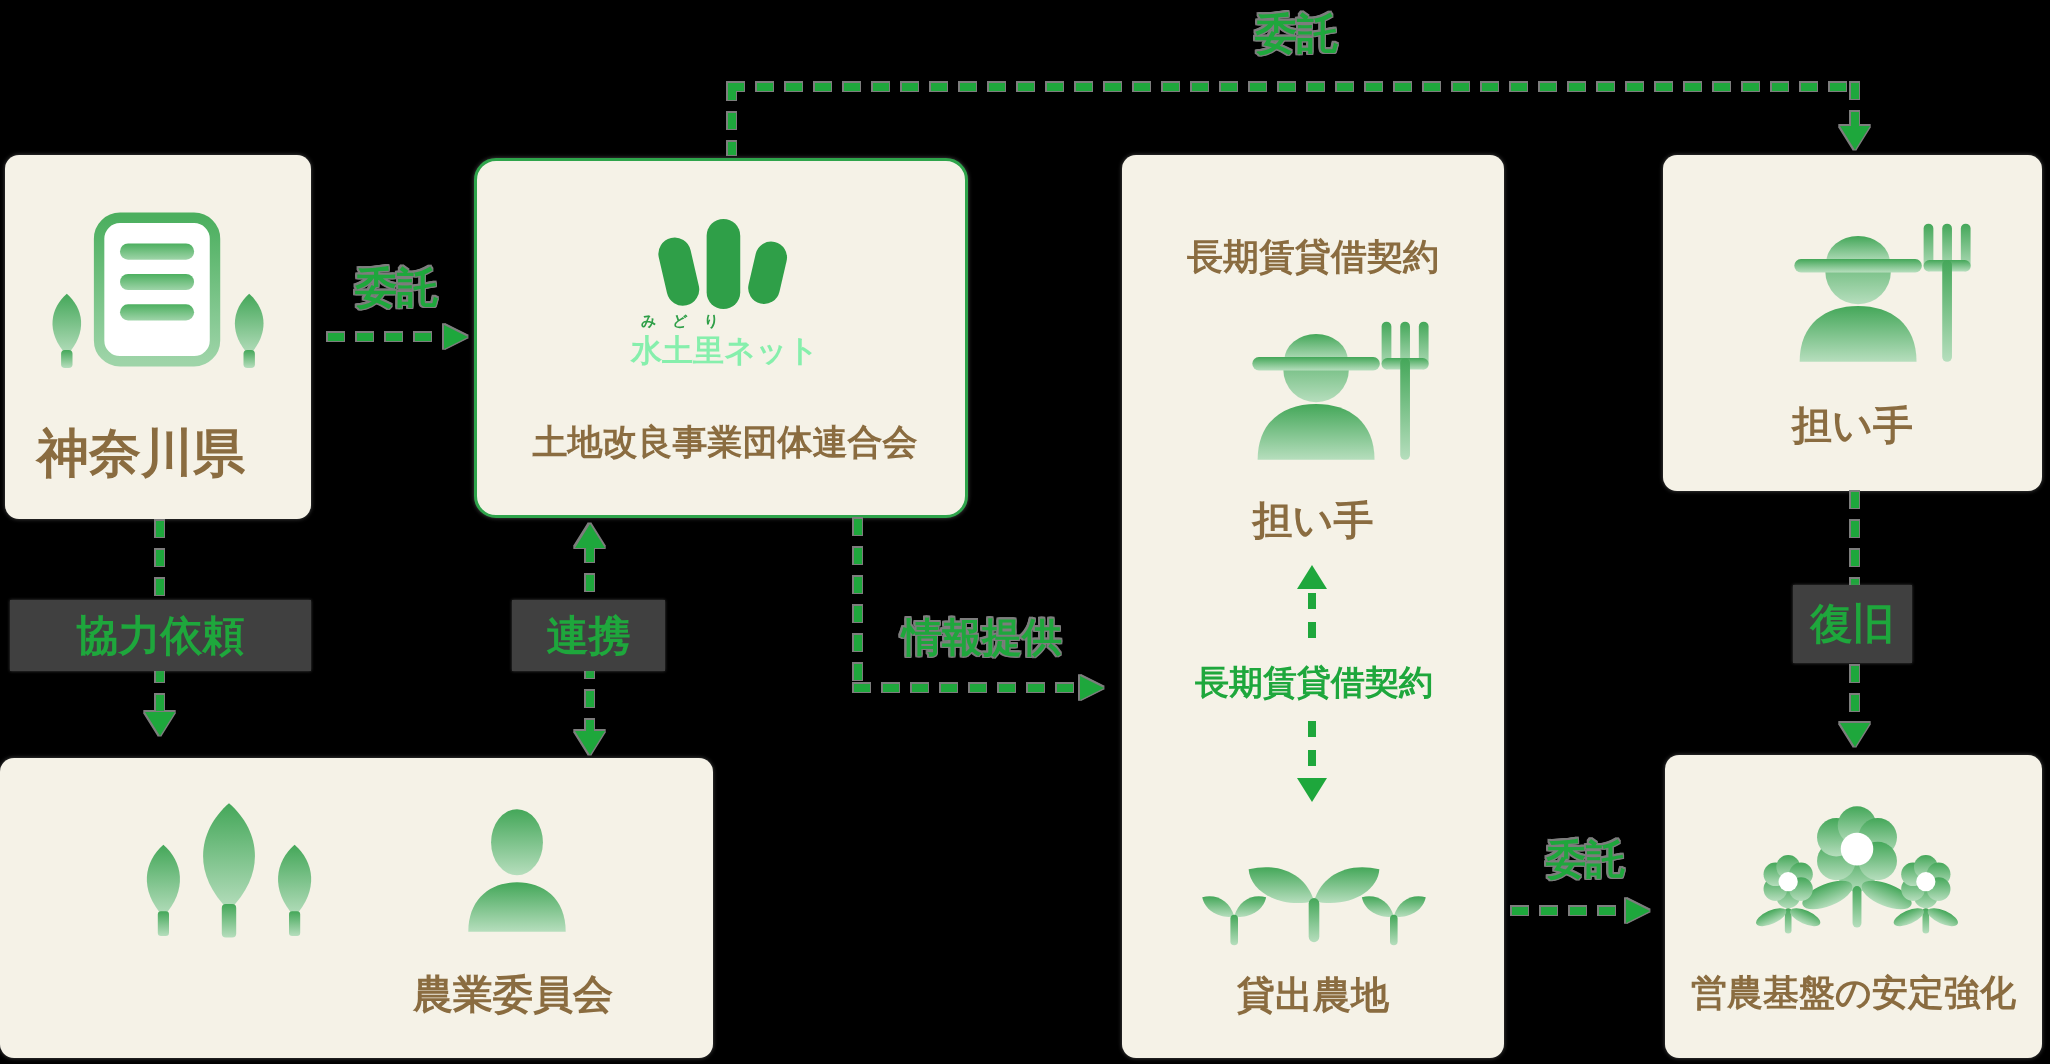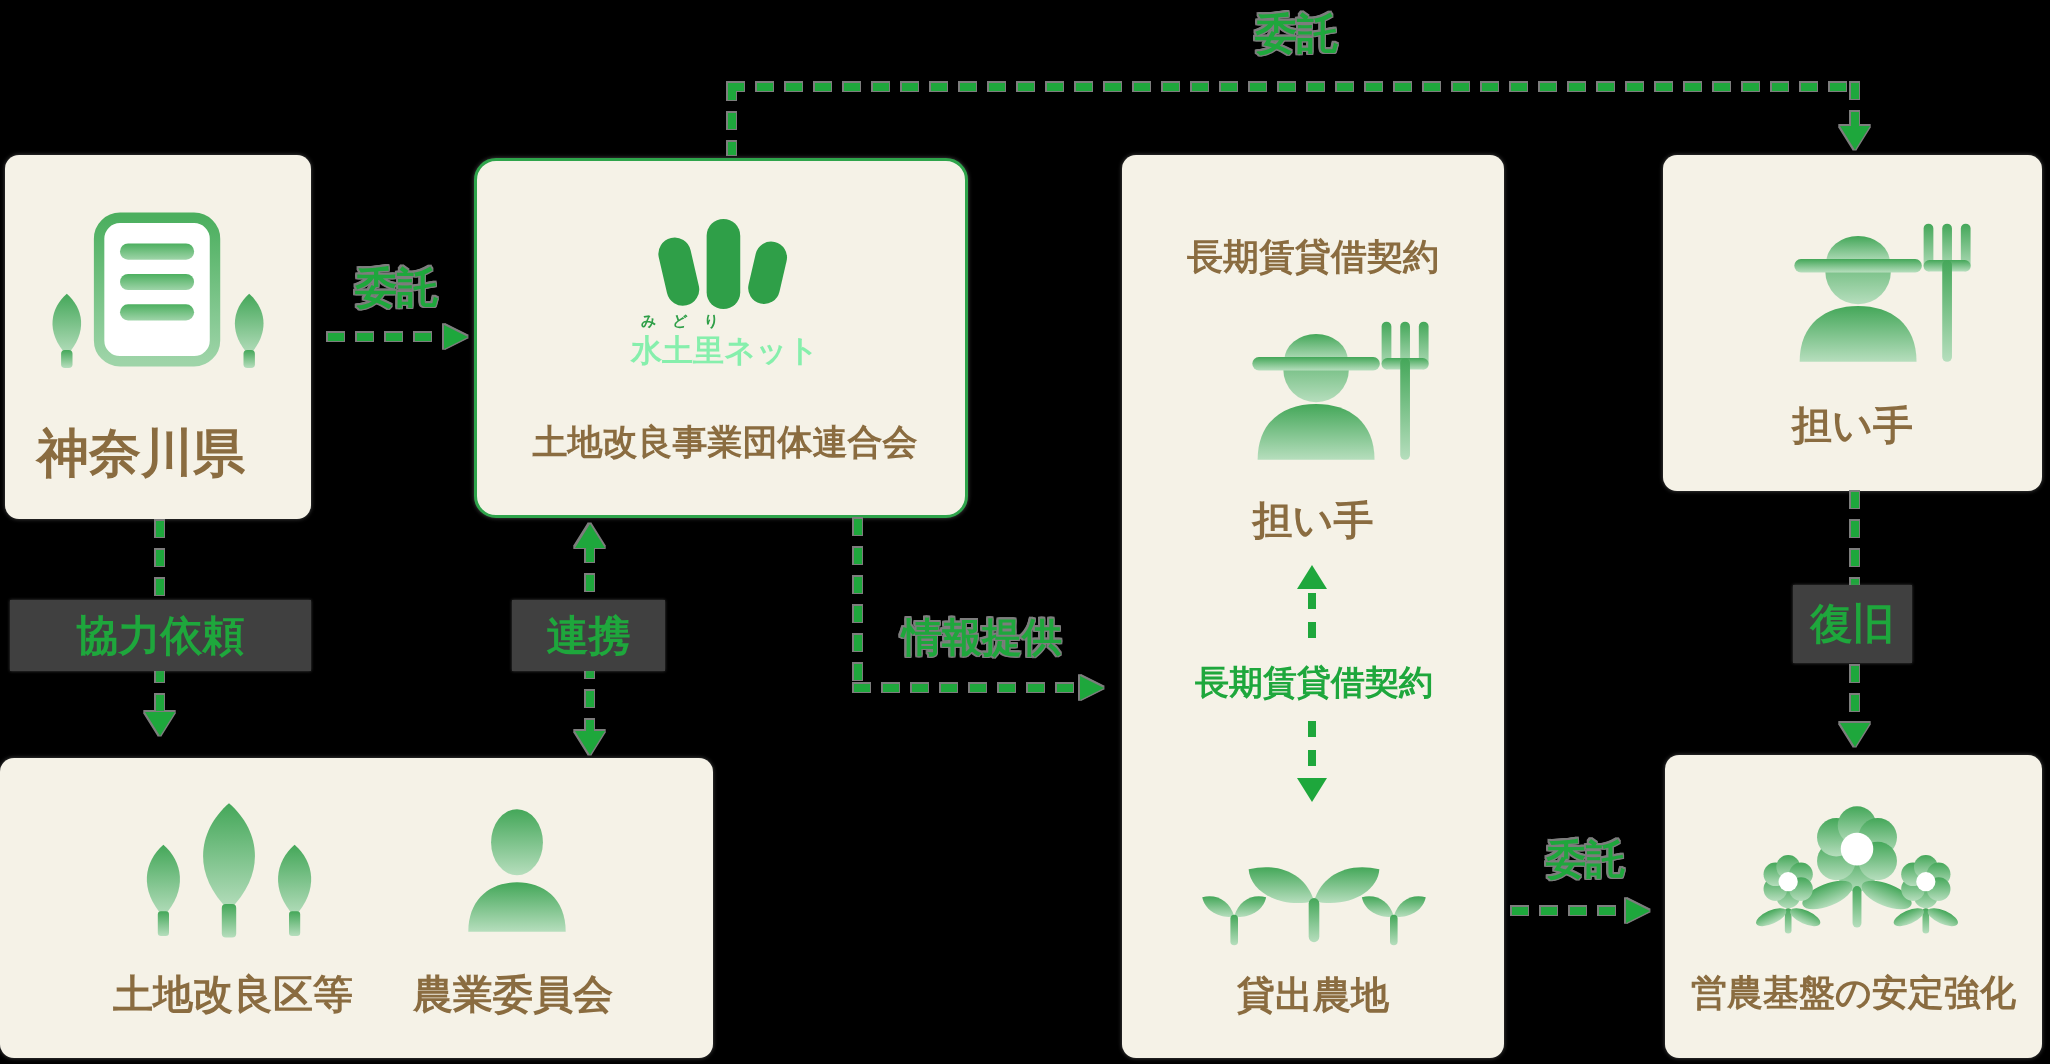--- a/index.html
+++ b/index.html
@@ -217,21 +217,20 @@
       <defs>
           <linearGradient id="g4" x1="0" y1="0" x2="0" y2="1">
             <stop offset="0" stop-color="#44a759"></stop>
             <stop offset="1" stop-color="#b6debd"></stop>
           </linearGradient>
         </defs>
       <ellipse cx="70" cy="46" rx="33" ry="42" fill="url(#g4)"></ellipse>
       <path d="M8,160 C8,117 37,97 70,97 C103,97 132,117 132,160 Z" fill="url(#g4)"></path>
     </svg>
   </div>
-  <div class="btxt" style="left:58px;top:971px;width:350px;font-size:40px;">土地改良区等</div>
   <div class="btxt" style="left:413px;top:971px;width:200px;font-size:40px;">農業委員会</div>
 
   <div class="icon" style="left:1746px;top:806px;width:222px;height:141px;">
     <svg viewBox="0 0 300 190">
       <defs>
           <linearGradient id="g7" x1="0" y1="0" x2="0" y2="1">
             <stop offset="0" stop-color="#44a759"></stop>
             <stop offset="1" stop-color="#b6debd"></stop>
           </linearGradient>
         </defs>

